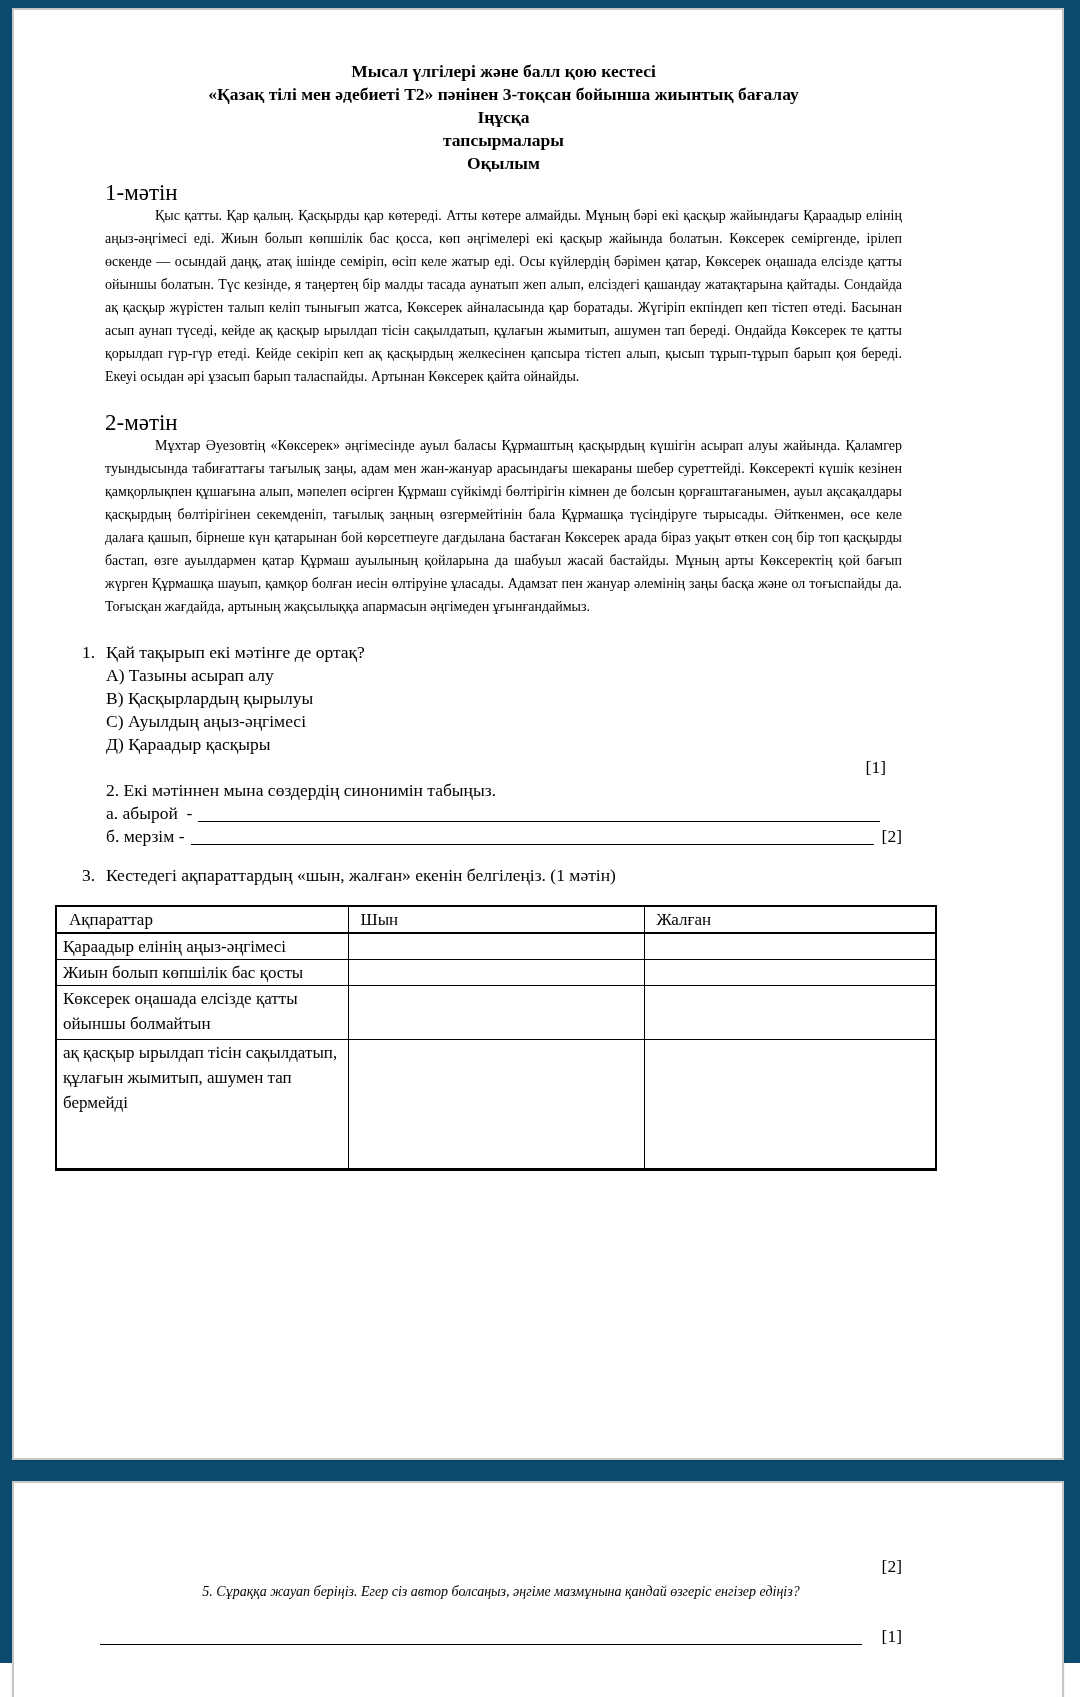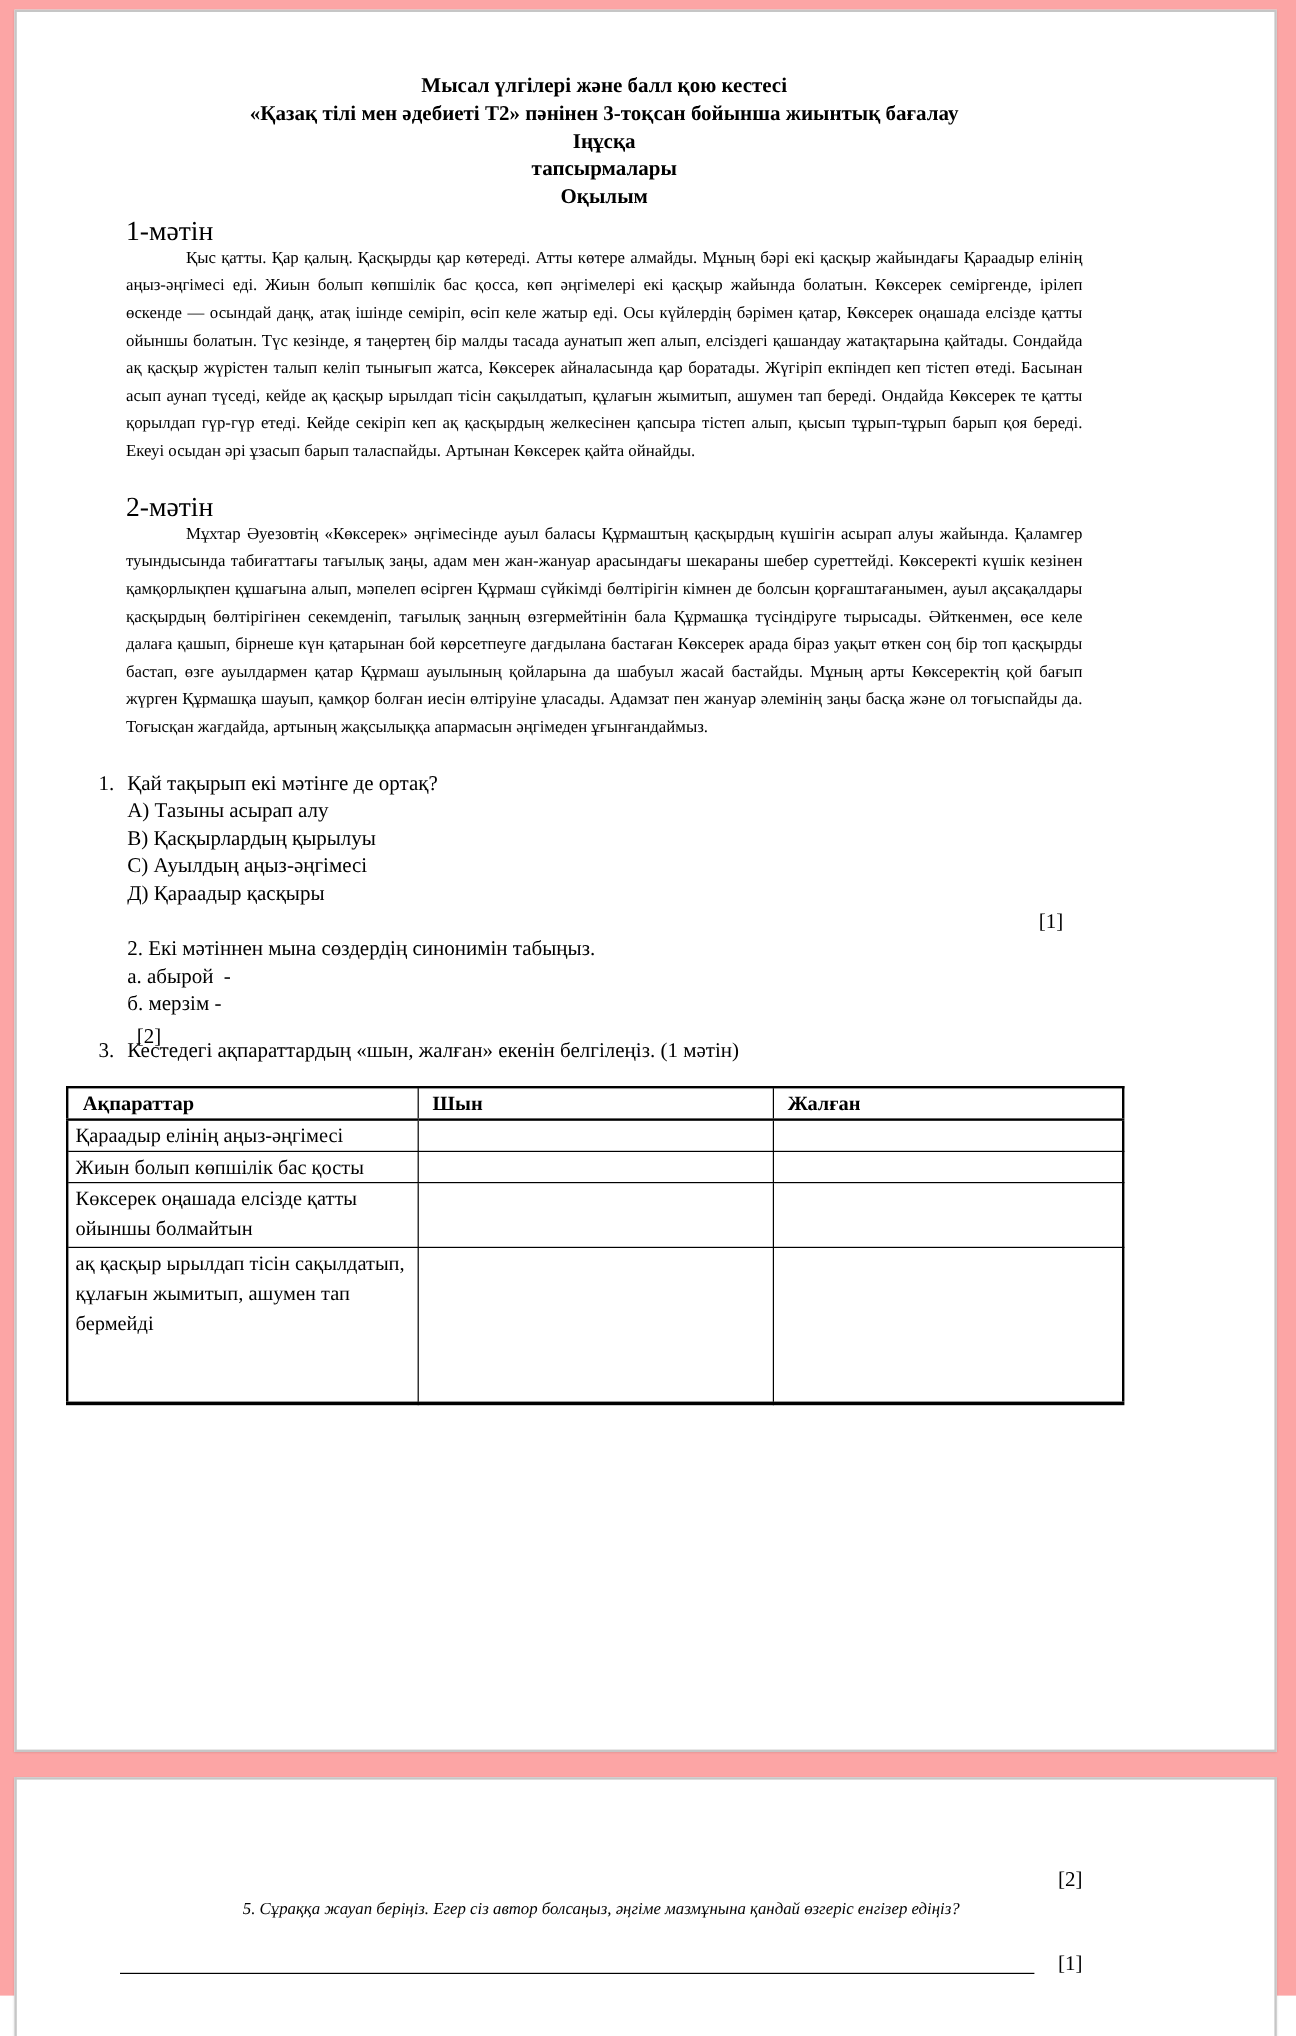--- a/index.html
+++ b/index.html
@@ -8,21 +8,21 @@
     width: 1080px;
     height: 1697px;
     overflow: hidden;
     font-family: "Liberation Serif", "DejaVu Serif", serif;
     color: #000;
   }
   .viewer {
     position: relative;
     width: 1080px;
     height: 1663px;
-    background: #fca5a5;
+    background: #0c4a6e;
   }
   .page {
     position: absolute;
     left: 12px;
     width: 1052px;
     background: #ffffff;
     border: 2px solid #c6c6c6;
     box-sizing: border-box;
     box-shadow: 0 1px 2px rgba(0,0,0,0.12);
   }
@@ -47,21 +47,21 @@
     text-align: justify;
     text-indent: 50px;
   }
 
   .qblock { margin: 23px 160px 0 68px; font-size: 17.5px; line-height: 23px; }
   .q-line { display: flex; }
   .qnum { display: inline-block; width: 24px; flex: 0 0 24px; }
   .option { margin-left: 24px; }
   .mark-right { text-align: right; padding-right: 16px; }
   .q2text { margin-left: 24px; }
-  .fill-line { display: flex; align-items: flex-start; margin-left: 24px; height: 23px; flex-direction: column; }
+  .fill-line { display: flex; align-items: flex-end; margin-left: 24px; height: 23px; }
   .fill-label { white-space: pre; }
   .fill-rule { flex: 1 1 auto; border-bottom: 1.5px solid #000; margin: 0 0 3px 6px; height: 1px; }
   .fill-rule.rule-a { margin-right: 22px; }
   .fill-mark { margin-left: 8px; }
   .q3 { margin-top: 16px; }
 
   table.truth-table {
     margin: 18px 0 0 41px;
     width: 880px;
     border-collapse: collapse;
@@ -73,21 +73,21 @@
   table.truth-table col.c1 { width: 292px; }
   table.truth-table col.c2 { width: 296px; }
   table.truth-table col.c3 { width: 292px; }
   table.truth-table th, table.truth-table td {
     border: 1px solid #000;
     padding: 0 6px;
     vertical-align: top;
     text-align: left;
     line-height: 25px;
   }
-  table.truth-table th { font-weight: bold; border-bottom: 2px solid #000; padding-left: 12px; }
+  table.truth-table th { font-weight: normal; border-bottom: 2px solid #000; padding-left: 12px; }
   tr.row-h  { height: 27px; }
   tr.row-1  { height: 25px; padding-left: 28px; }
   tr.row-2  { height: 26px; }
   tr.row-3  { height: 54px; }
   tr.row-4  { height: 130px; }
 
   .page-2 { font-size: 17.5px; line-height: 23px; }
   .p2-mark-top { text-align: right; }
   .q5 { margin: 2px 0 0 0; text-indent: 0; text-align: center; font-style: italic; }
   .answer-line { display: flex; align-items: flex-end; margin-top: 22px; height: 23px; }

